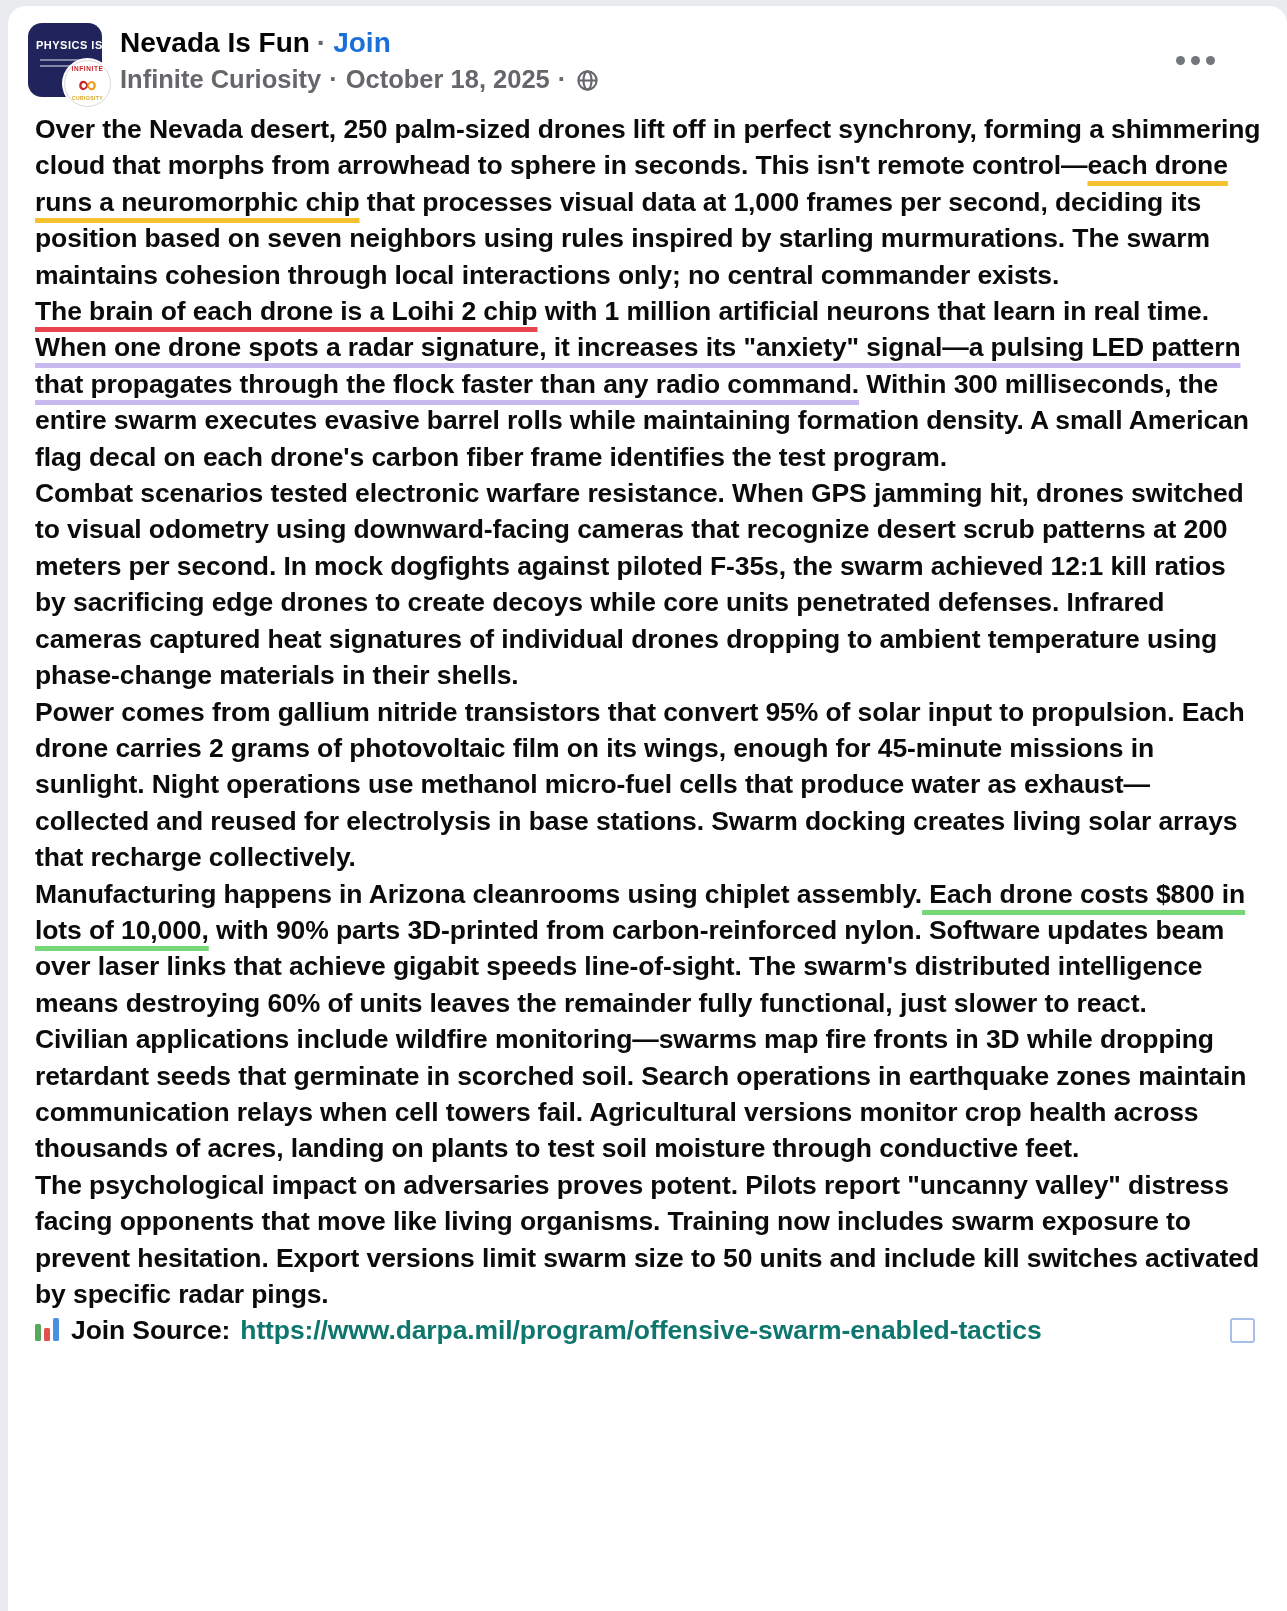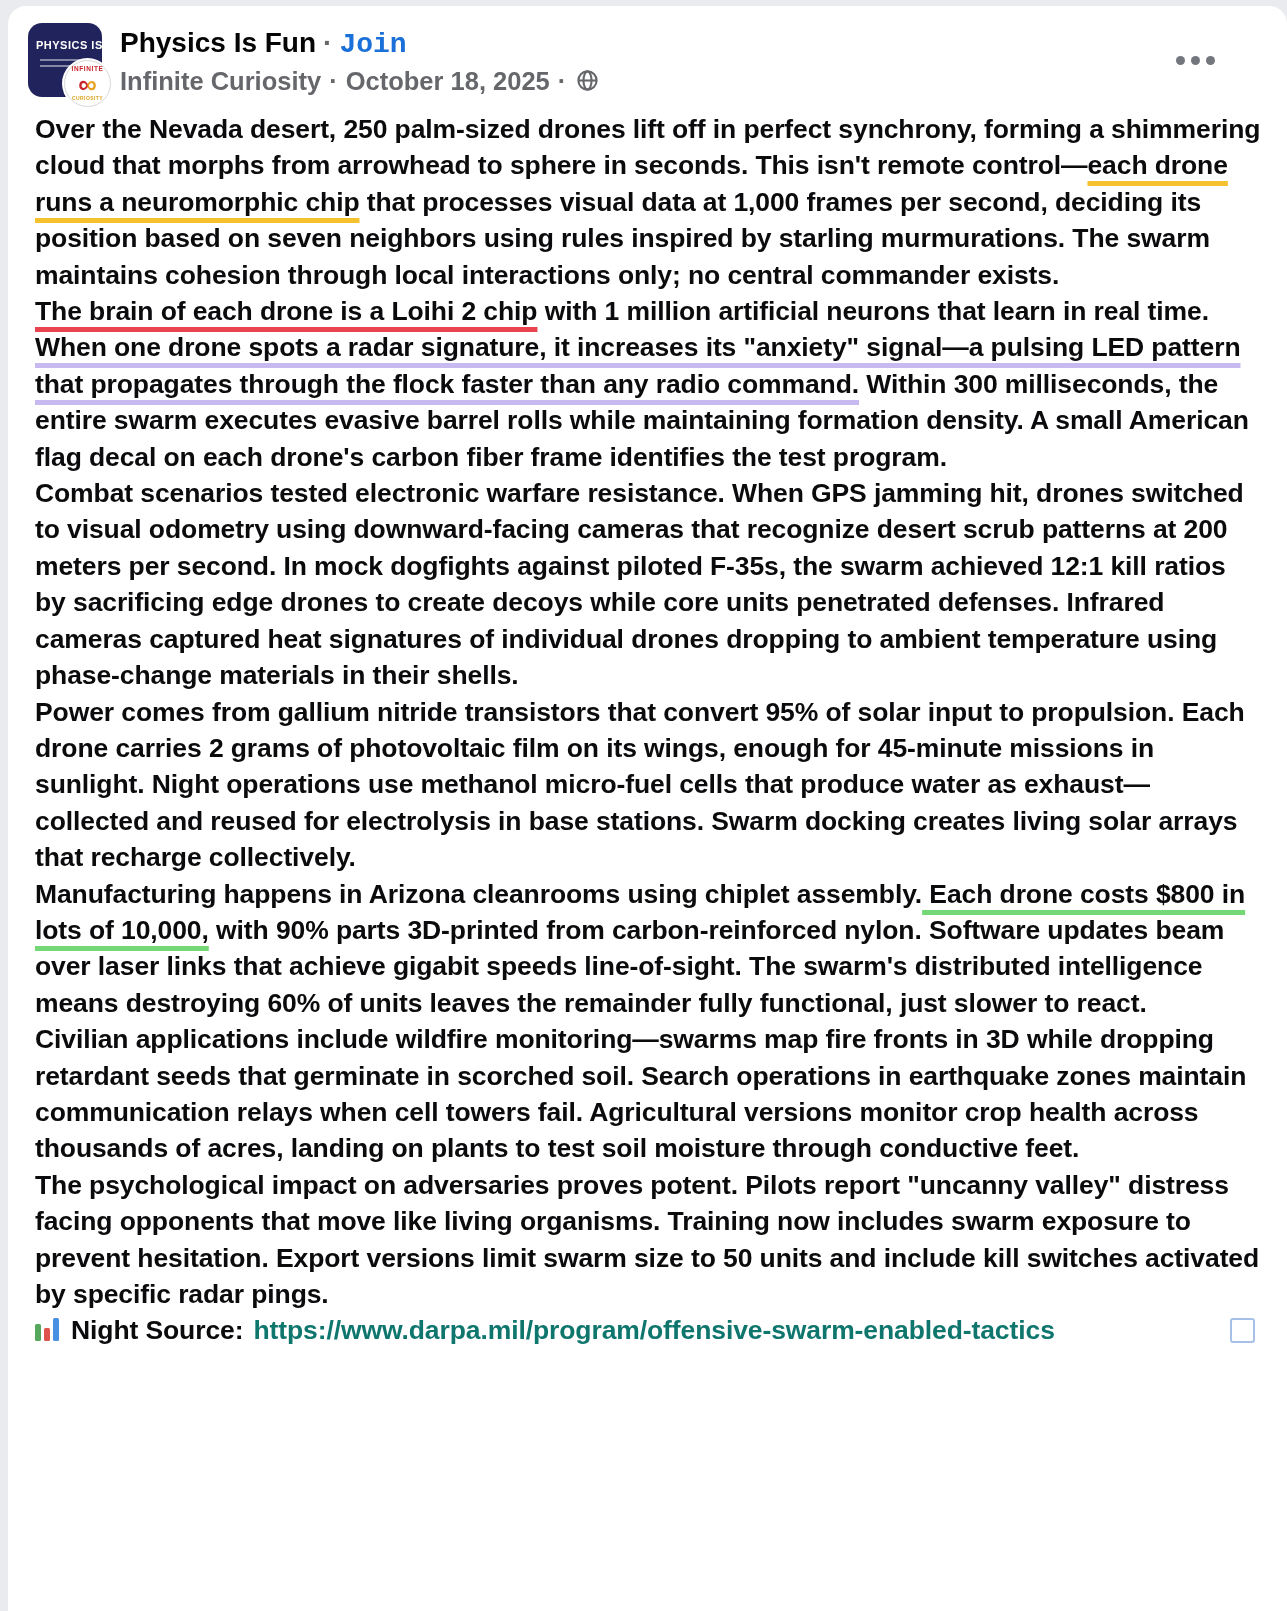--- a/index.html
+++ b/index.html
@@ -66,21 +66,21 @@
   }
   .badge-bottom { font-size: 5px; font-weight: 700; color: #d9a521; letter-spacing: 0.4px; margin-top: -1px; }
   .header-text { margin-left: 18px; padding-top: 2px; }
   .title-row { font-size: 28px; font-weight: 800; color: #050505; line-height: 1.25; }
   .title-row .dot { color: #65676b; font-weight: 700; margin: 0 7px; }
   .join { font-weight: 800; cursor: pointer; }
   .group-name { cursor: pointer; }
   .sub-row {
     margin-top: 5px;
     font-size: 25.5px; font-weight: 700; color: #65676b;
-    display: flex; 
+    display: flex; align-items: center;
   }
   .sub-row .dot { margin: 0 8px; }
   .sub-row .author { cursor: pointer; }
   .globe { margin-left: 2px; margin-top: 2px; }
   .menu {
     position: absolute;
     right: 66px; top: 44px;
     display: flex; gap: 6px;
     cursor: pointer;
     padding: 6px;
@@ -149,21 +149,21 @@
       <div class="avatar-line l1"></div>
       <div class="avatar-line l2"></div>
       <div class="badge">
         <span class="badge-top">INFINITE</span>
         <span class="badge-sym">∞</span>
         <span class="badge-bottom">CURIOSITY</span>
       </div>
     </div>
     <div class="header-text">
       <div class="title-row">
-        <span class="group-name">Physics Is Fun</span><span class="dot">·</span><span class="join" id="join-btn" style="color: rgb(26, 111, 216); font-family: Liberation Mono, monospace;">Join</span>
+        <span class="group-name">Nevada Is Fun</span><span class="dot">·</span><span class="join" id="join-btn" style="color: rgb(26, 111, 216);">Join</span>
       </div>
       <div class="sub-row">
         <span class="author">Infinite Curiosity</span>
         <span class="dot">·</span>
         <span>October 18, 2025</span>
         <span class="dot">·</span>
         <svg class="globe" width="23" height="23" viewBox="0 0 24 24" fill="none" stroke="#65676b" stroke-width="2.2">
           <circle cx="12" cy="12" r="9.5"></circle>
           <ellipse cx="12" cy="12" rx="4.2" ry="9.5"></ellipse>
           <line x1="2.5" y1="12" x2="21.5" y2="12"></line>
@@ -187,18 +187,18 @@
       <div class="para"><span>Civilian applications include wildfire monitoring—swarms map fire fronts in 3D while dropping retardant seeds that germinate in scorched soil. Search operations in earthquake zones maintain communication relays when cell towers fail. Agricultural versions monitor crop health across thousands of acres, landing on plants to test soil moisture through conductive feet.</span></div>
       <div class="para"><span>The psychological impact on adversaries proves potent. Pilots report "uncanny valley" distress facing opponents that move like living organisms. Training now includes swarm exposure to prevent hesitation. Export versions limit swarm size to 50 units and include kill switches activated by specific radar pings.</span></div>
     </div>
 
   <div class="footer">
     <div class="source-line">
       <span class="chart-icon">
           <i class="g"></i>
           <i class="r"></i>
           <i class="bl"></i>
-        </span><span class="src-label">Night Source:</span><span class="src-url link-blue" style="color: #0f766e;">https://www.darpa.mil/program/offensive-swarm-enabled-tactics</span>
+        </span><span class="src-label">Join Source:</span><span class="src-url link-blue" style="color: #0f766e;">https://www.darpa.mil/program/offensive-swarm-enabled-tactics</span>
       <span class="checkbox"></span>
     </div>
   </div>
 
 </div>
 
 </body></html>

